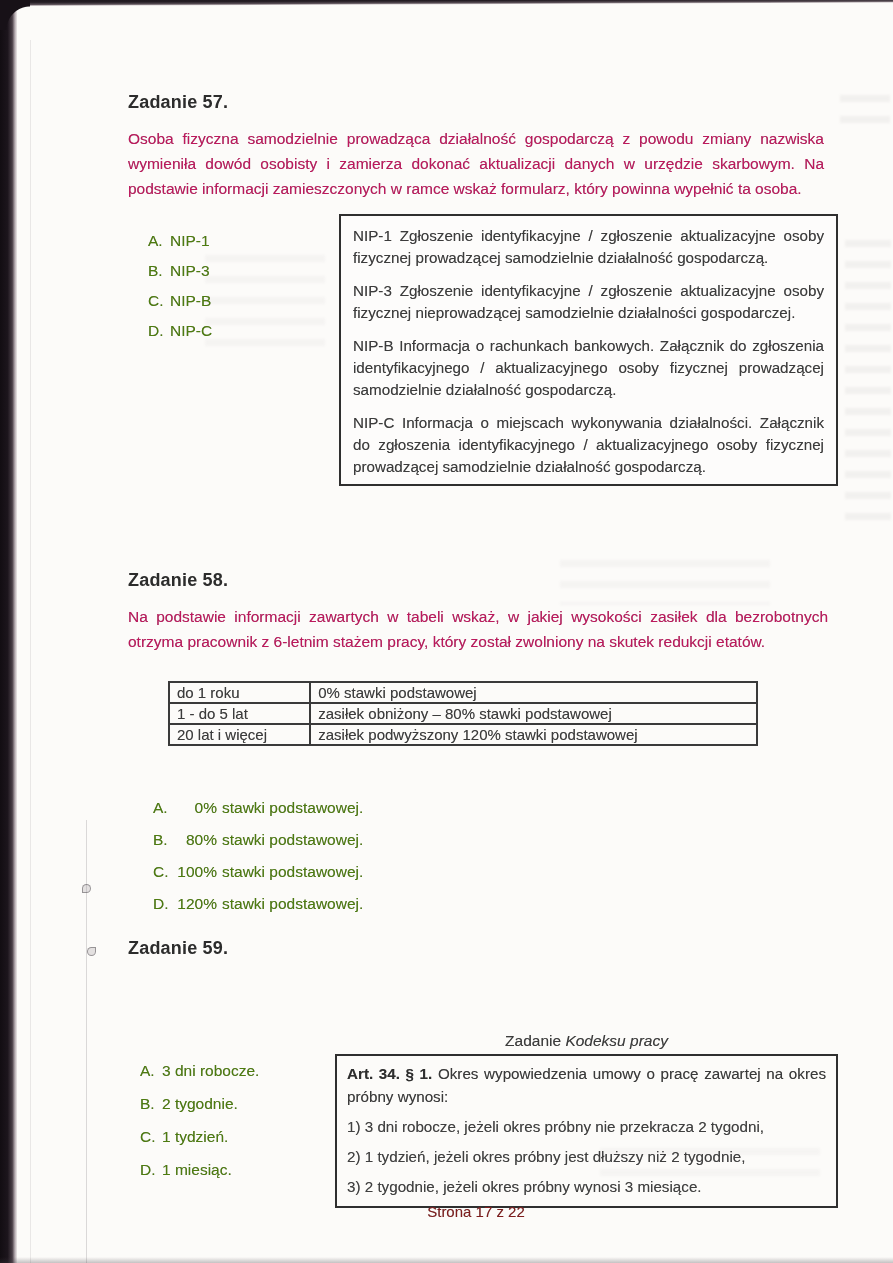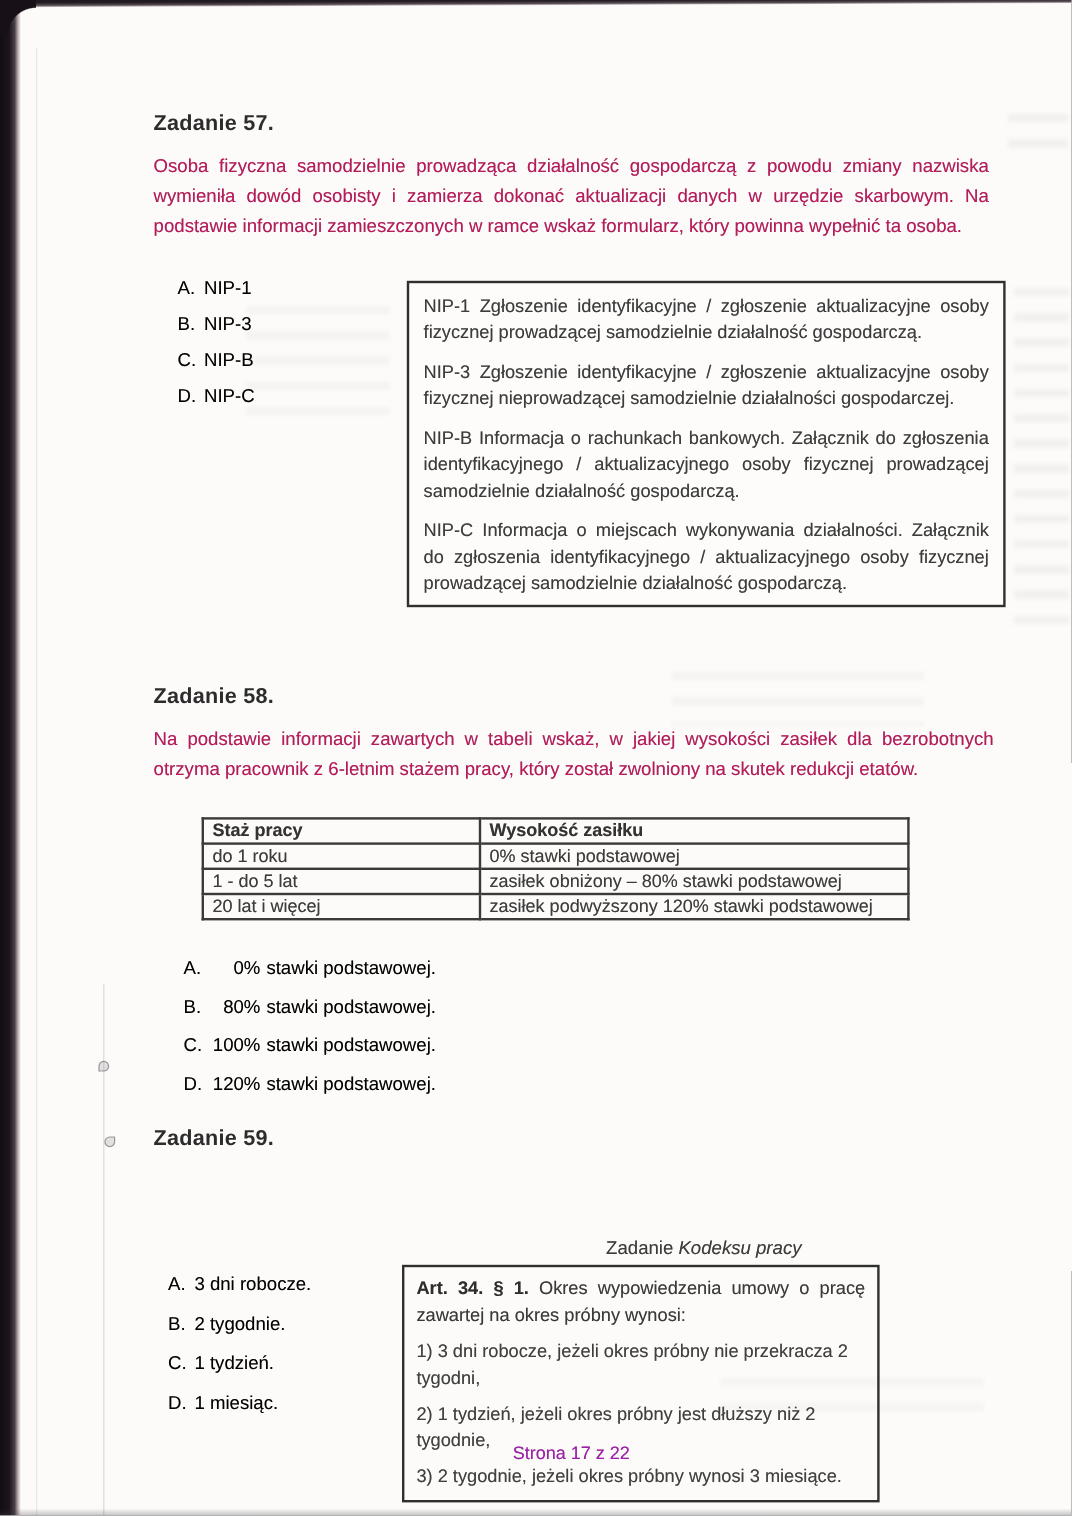--- a/index.html
+++ b/index.html
@@ -20,43 +20,43 @@
   .fold-a{left:30px;top:40px;width:1px;height:1223px;background:rgba(120,112,118,.14);}
   .fold-b{left:86px;top:820px;width:1px;height:443px;background:rgba(100,92,98,.22);}
   .mark{width:7px;height:7px;border:1px solid rgba(90,85,90,.55);border-radius:50% 50% 50% 0;background:rgba(150,145,150,.25);}
   .bottom-shadow{left:0;bottom:0;width:893px;height:6px;background:linear-gradient(180deg,rgba(0,0,0,0),rgba(70,62,68,.30));}
   .ghost{filter:blur(1.6px);opacity:.5;
     background:repeating-linear-gradient(180deg, rgba(105,98,104,.14) 0 7px, rgba(0,0,0,0) 7px 21px);}
   
   .title{font-size:18px;font-weight:bold;color:#2c2c2c;letter-spacing:.2px;}
   .para{font-size:15.5px;line-height:25px;text-align:justify;color:#be185d;
     text-shadow:0 0 .5px rgba(70,70,70,.5);}
-  .opt{font-size:15.5px;line-height:22px;color:#000000;text-shadow:0 0 .5px rgba(70,70,70,.5);}
+  .opt{font-size:15.5px;line-height:22px;color:#4d7c0f;text-shadow:0 0 .5px rgba(70,70,70,.5);}
   .opt .letter{display:inline-block;width:22px;}
   .opt57 .opt{margin-bottom:8px;}
   .opt58 .opt{margin-bottom:10px;}
   .opt58 .val{display:inline-block;width:42px;text-align:right;margin-right:5px;}
   .opt59 .opt{margin-bottom:11px;}
   .infobox{border:2px solid #2f2f2f;width:499px;box-sizing:border-box;padding:9px 12px 6px 12px;background:rgba(255,255,255,.35);}
   .infobox p{margin:0 0 11px 0;font-size:15.2px;line-height:22px;text-align:justify;color:#3c3c3c;
     text-shadow:0 0 .5px rgba(70,70,70,.5);}
   .infobox p:last-child{margin-bottom:0;}
   table.benefits{border-collapse:collapse;width:590px;font-size:15px;color:#3c3c3c;
     text-shadow:0 0 .5px rgba(70,70,70,.5);}
   table.benefits th,table.benefits td{border:2px solid #3a3a3a;padding:0 7px;height:19px;line-height:18px;text-align:left;font-weight:normal;white-space:nowrap;}
   table.benefits th{font-weight:bold;color:#333;}
   table.benefits .c1{width:215px;}
   .frag-caption{font-size:15.5px;color:#3c3c3c;text-align:center;text-shadow:0 0 .5px rgba(70,70,70,.5);}
-  .lawbox{border:2px solid #2f2f2f;width:398px;box-sizing:border-box;padding:6px 10px 8px 10px;}
+  .lawbox{border:2px solid #2f2f2f;width:503px;box-sizing:border-box;padding:6px 10px 8px 10px;}
   .lawbox .lead{font-size:15.2px;line-height:23px;text-align:justify;margin:0;color:#3a3a3a;
     text-shadow:0 0 .5px rgba(70,70,70,.5);}
   .lawbox .lead .b{font-weight:bold;color:#2e2e2e;}
   .lawbox .item{font-size:15.2px;line-height:22px;margin-top:8px;color:#404040;
     text-shadow:0 0 .5px rgba(70,70,70,.5);}
-  .footer{font-size:15px;color:#a21caf;text-align:center;text-shadow:0 0 .5px rgba(70,70,70,.5);}
+  .footer{font-size:15px;color:#7f1d1d;text-align:center;text-shadow:0 0 .5px rgba(70,70,70,.5);}
   i{font-style:italic;}
 </style>
 </head>
 <body>
 
 <div class="page">
 
   <div class="abs ghost" style="left:840px;top:95px;width:50px;height:40px;"></div>
   <div class="abs ghost" style="left:845px;top:240px;width:46px;height:290px;"></div>
   <div class="abs ghost" style="left:205px;top:255px;width:120px;height:95px;opacity:.35;"></div>
@@ -66,36 +66,32 @@
   <div class="abs title" style="left:128px;top:92px;">Zadanie 57.</div>
   <div class="abs para" style="left:128px;top:126px;width:696px;">Osoba fizyczna samodzielnie prowadząca działalność gospodarczą z powodu zmiany nazwiska wymieniła dowód osobisty i zamierza dokonać aktualizacji danych w urzędzie skarbowym. Na podstawie informacji zamieszczonych w ramce wskaż formularz, który powinna wypełnić ta osoba.</div>
 
   <div class="abs opt57" style="left:148px;top:230px;">
     <div class="opt"><span class="letter">A.</span><span>NIP-1</span></div>
     <div class="opt"><span class="letter">B.</span><span>NIP-3</span></div>
     <div class="opt"><span class="letter">C.</span><span>NIP-B</span></div>
     <div class="opt"><span class="letter">D.</span><span>NIP-C</span></div>
   </div>
 
-  <div class="abs infobox" style="left:339px;top:234px;">
+  <div class="abs infobox" style="left:339px;top:214px;">
     <p>NIP-1 Zgłoszenie identyfikacyjne / zgłoszenie aktualizacyjne osoby fizycznej prowadzącej samodzielnie działalność gospodarczą.</p>
     <p>NIP-3 Zgłoszenie identyfikacyjne / zgłoszenie aktualizacyjne osoby fizycznej nieprowadzącej samodzielnie działalności gospodarczej.</p>
     <p>NIP-B Informacja o rachunkach bankowych. Załącznik do zgłoszenia identyfikacyjnego / aktualizacyjnego osoby fizycznej prowadzącej samodzielnie działalność gospodarczą.</p>
     <p>NIP-C Informacja o miejscach wykonywania działalności. Załącznik do zgłoszenia identyfikacyjnego / aktualizacyjnego osoby fizycznej prowadzącej samodzielnie działalność gospodarczą.</p>
   </div>
 
   <div class="abs title" style="left:128px;top:570px;">Zadanie 58.</div>
   <div class="abs para" style="left:128px;top:604px;width:700px;">Na podstawie informacji zawartych w tabeli wskaż, w jakiej wysokości zasiłek dla bezrobotnych otrzyma pracownik z 6-letnim stażem pracy, który został zwolniony na skutek redukcji etatów.</div>
 
   <table class="benefits abs" style="left:168px;top:681px;">
     <tbody>
-        <tr>
-      <th class="c1">Staż pracy</th>
-      <th>Wysokość zasiłku</th>
-    </tr>
     <tr>
       <td>do 1 roku</td>
       <td>0% stawki podstawowej</td>
     </tr>
     <tr>
       <td>1 - do 5 lat</td>
       <td>zasiłek obniżony – 80% stawki podstawowej</td>
     </tr>
     <tr>
       <td>20 lat i więcej</td>

